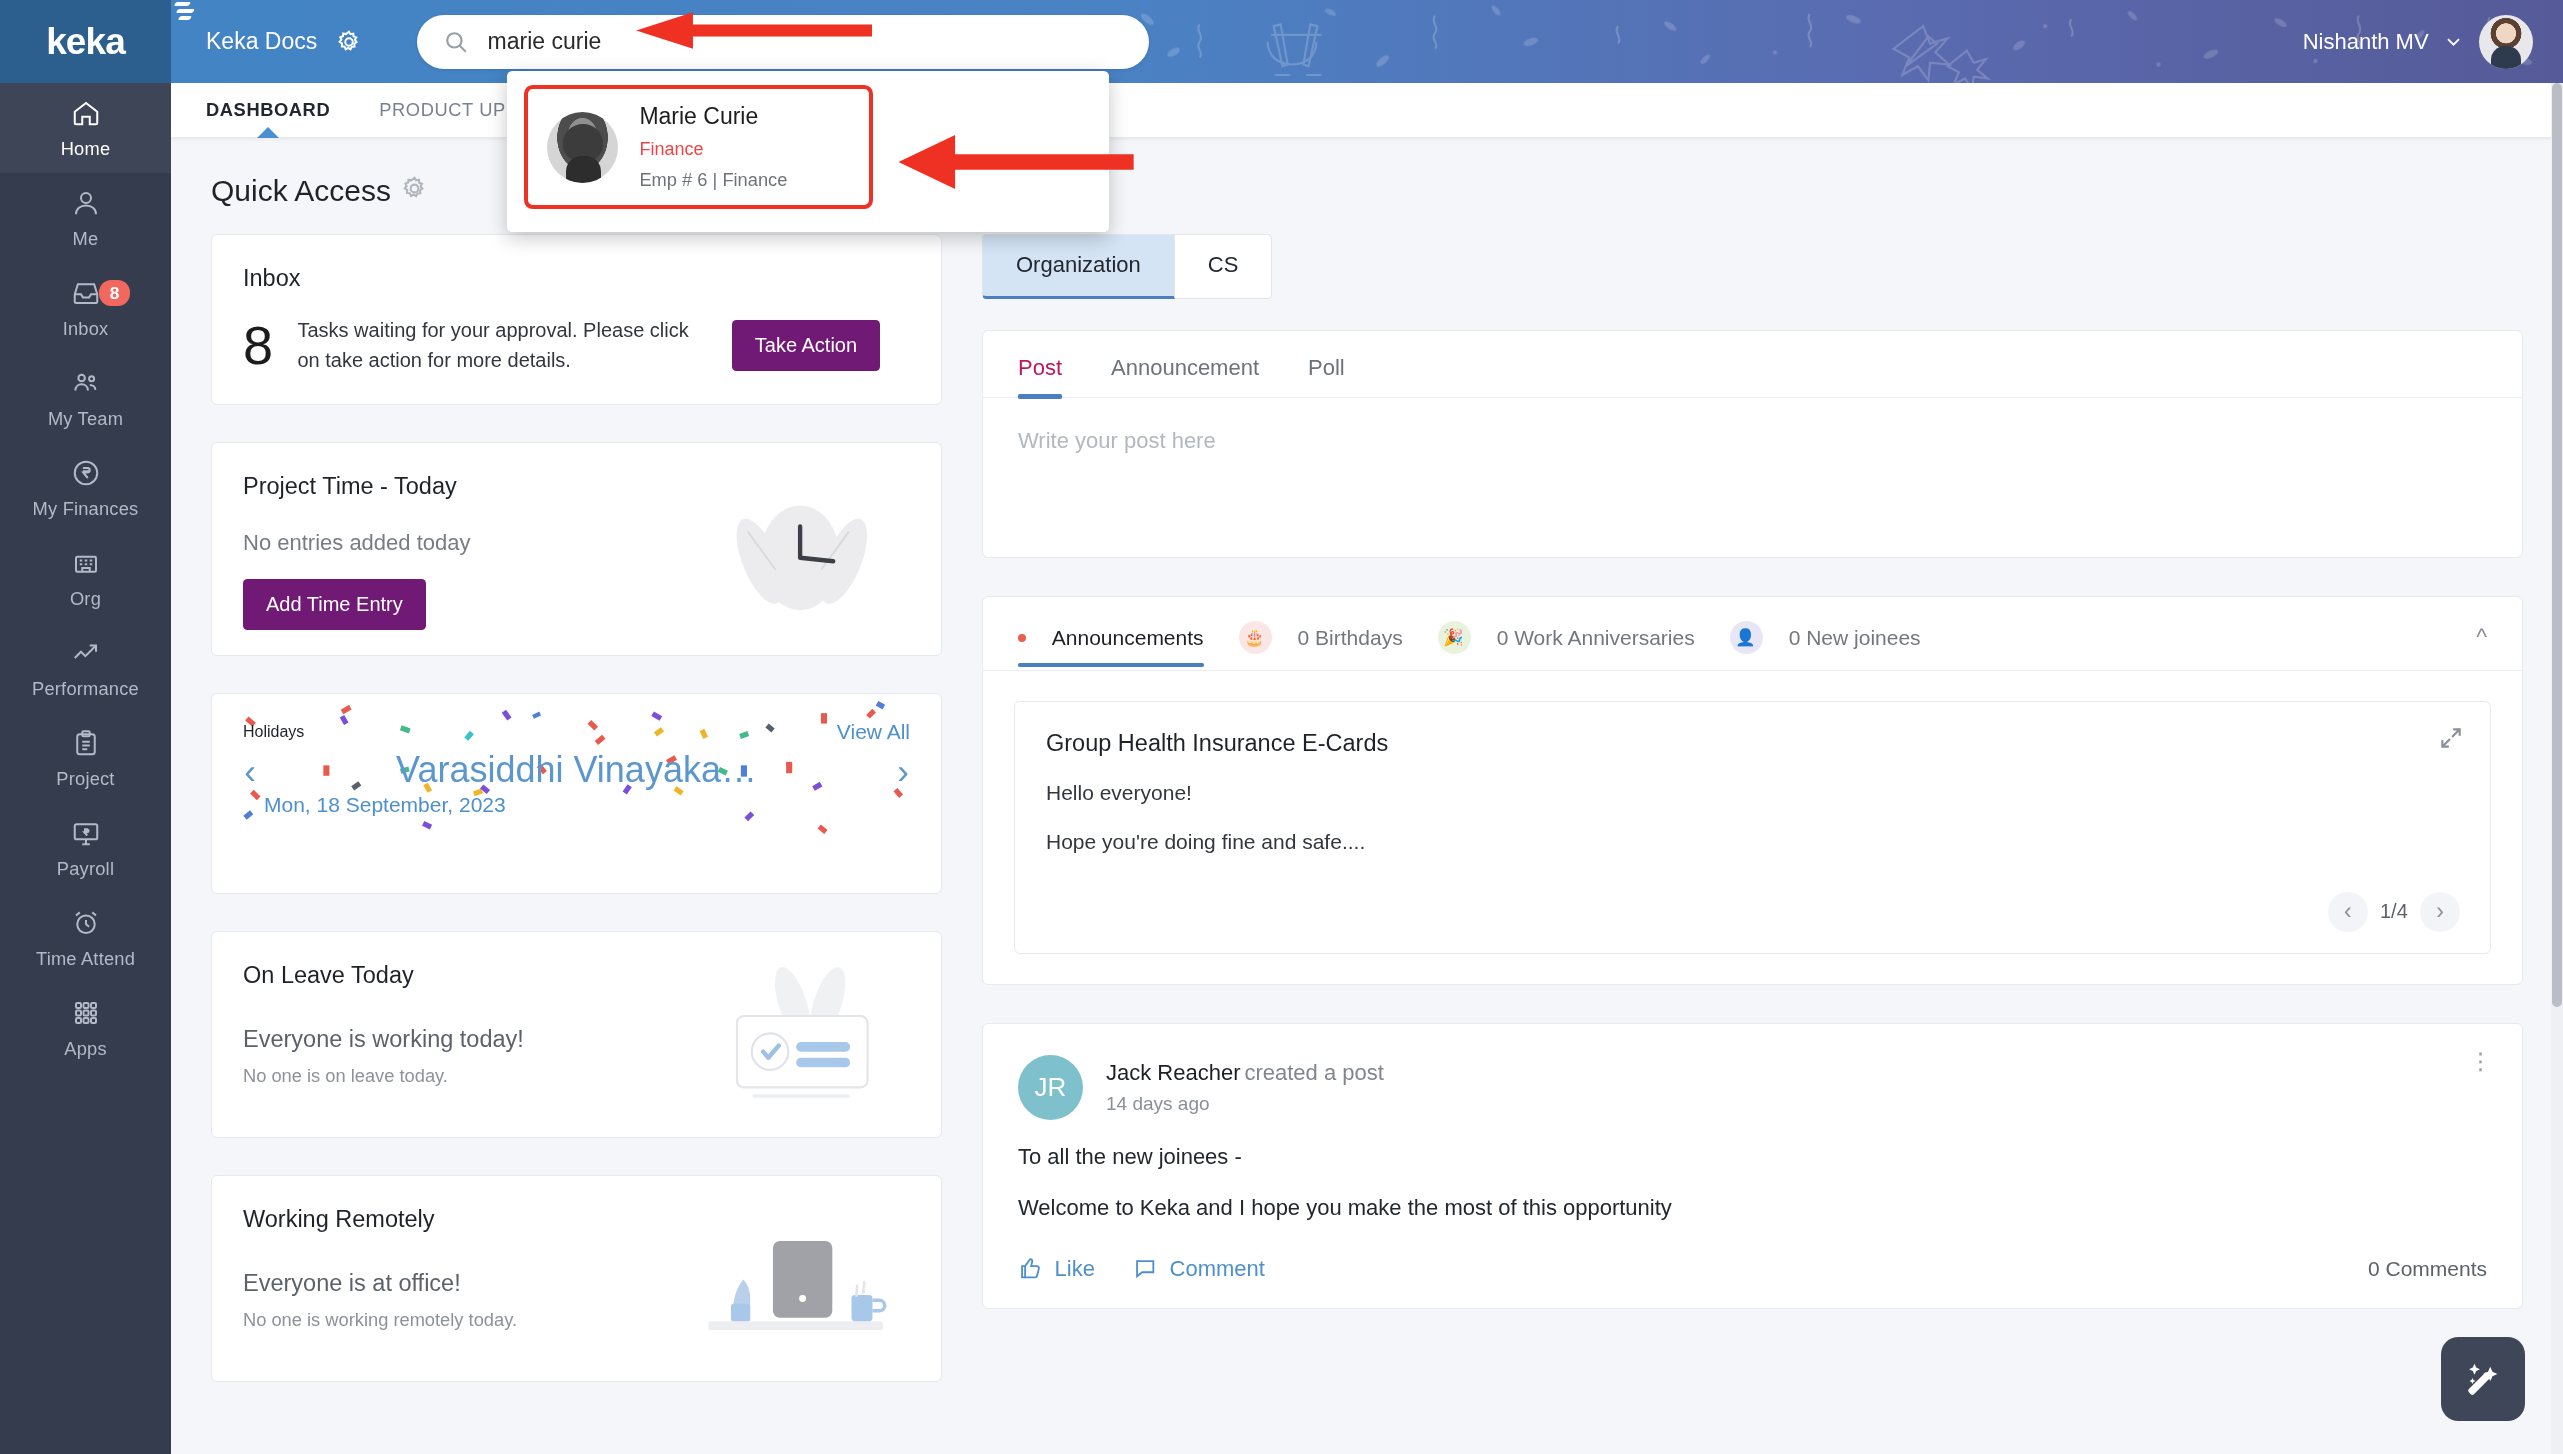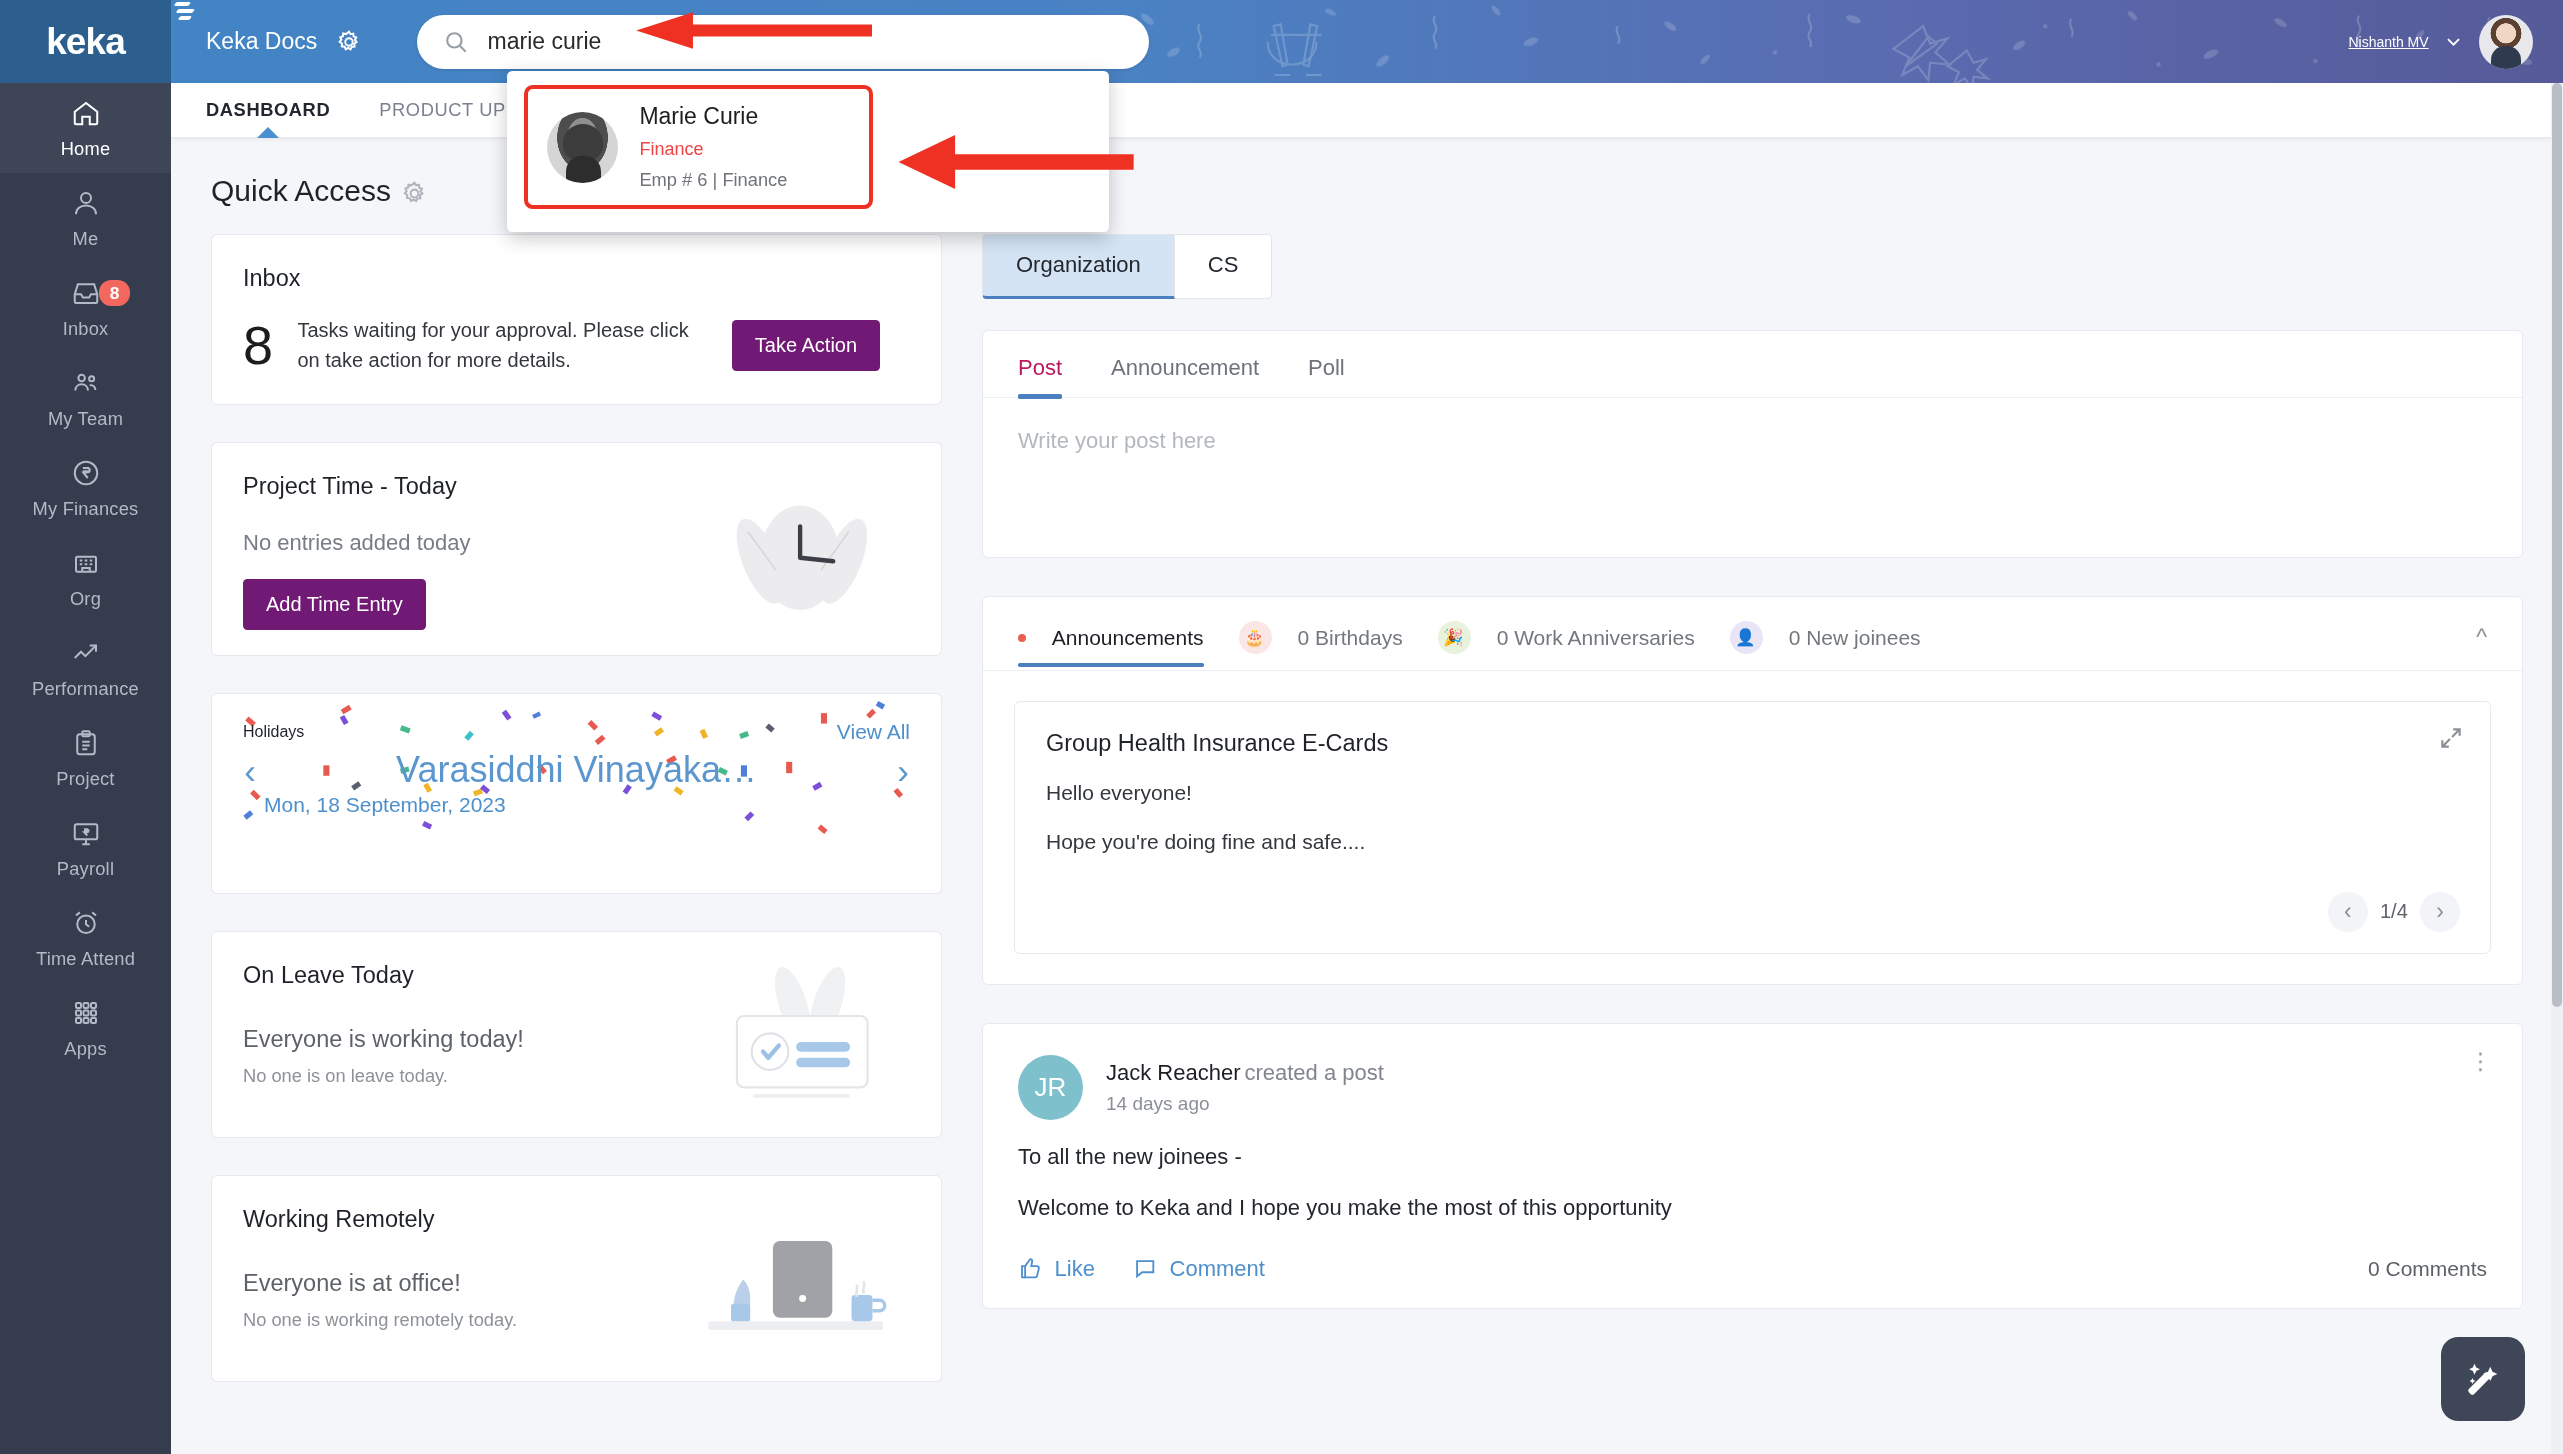--- a/index.html
+++ b/index.html
@@ -64,21 +64,21 @@
   #search-input {
     border: 0; outline: none; font-size: 23px; color: #2a2a2a;
     margin-left: 19px; flex: 1; background: transparent;
     font-family: "Liberation Sans", sans-serif;
   }
 
   #user-area {
     margin-left: auto; margin-right: 30px;
     display: flex; align-items: center; gap: 15.7px; cursor: pointer;
   }
-  #user-name { color: #fff; font-size: 14px; text-decoration: underline; }
+  #user-name { color: #fff; font-size: 22px; }
   #user-chevron svg { width: 19px; height: 19px; stroke: #fff; fill: none; stroke-width: 2.4; display: block; }
   #user-avatar {
     width: 54px; height: 54px; border-radius: 50%;
     background: radial-gradient(circle at 50% 34%, #f0d7c3 0 22%, #5c4032 23% 34%, #e8e8ec 35%);
     overflow: hidden; position: relative;
   }
   #user-avatar::after {
     content:''; position:absolute; left:12.2px; bottom:0; width:30px; height:23px;
     background:#2e3a4e; border-radius: 14px 14px 0 0;
   }
@@ -129,21 +129,21 @@
   .res-dept { font-size: 18px; color: #ef4444; margin-bottom: 8.7px; }
   .res-meta { font-size: 18.3px; color: #6f7379; }
 
   
   .red-arrow { position: absolute; z-index: 70; pointer-events: none; }
   #arrow-search { left: 610px; top: 12.2px; width: 262px; height: 37px; }
   #arrow-card { left: 872px; top: 135px; width: 262px; height: 54px; }
 
   
   #main { position: absolute; left: 171px; top: 137px; width: 2392px; height: 1317px; overflow: hidden; }
-  #qa-head { display: flex; align-items: flex-end; gap: 9px; padding: 37px 0 0 40px; }
+  #qa-head { display: flex; align-items: flex-start; gap: 9px; padding: 37px 0 0 40px; }
   #qa-title { font-size: 30px; color: #1f2329; }
   #qa-gear svg { width: 29px; height: 29px; stroke: #b0b5bd; fill: none; stroke-width: 1.7; display:block; }
 
   #cols { display: flex; gap: 40px; padding: 26px 40px 0 40px; }
   #left-col { width: 731px; flex: none; }
   #right-col { flex: 1; }
 
   .card { background: #fff; border: 0.9px solid #e6e9ed; border-radius: 6.1px; margin-bottom: 37px; position: relative; }
   .card-title { font-size: 23.5px; color: #1f2329; padding: 30px 0 0 31px; }
 

